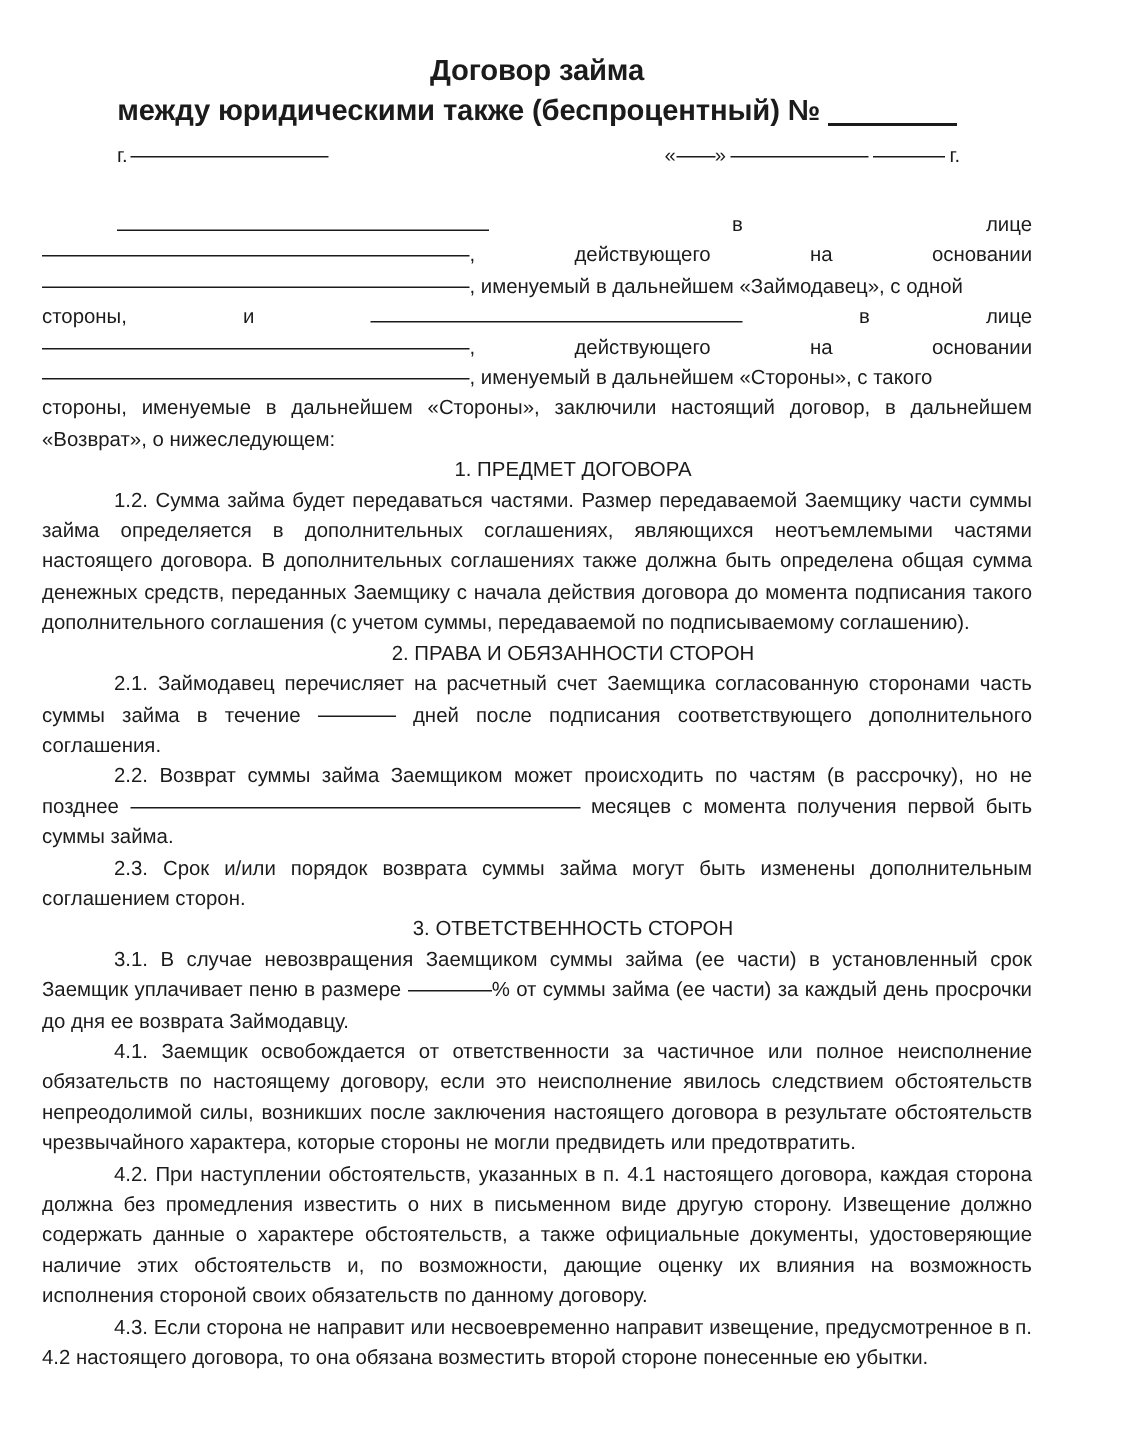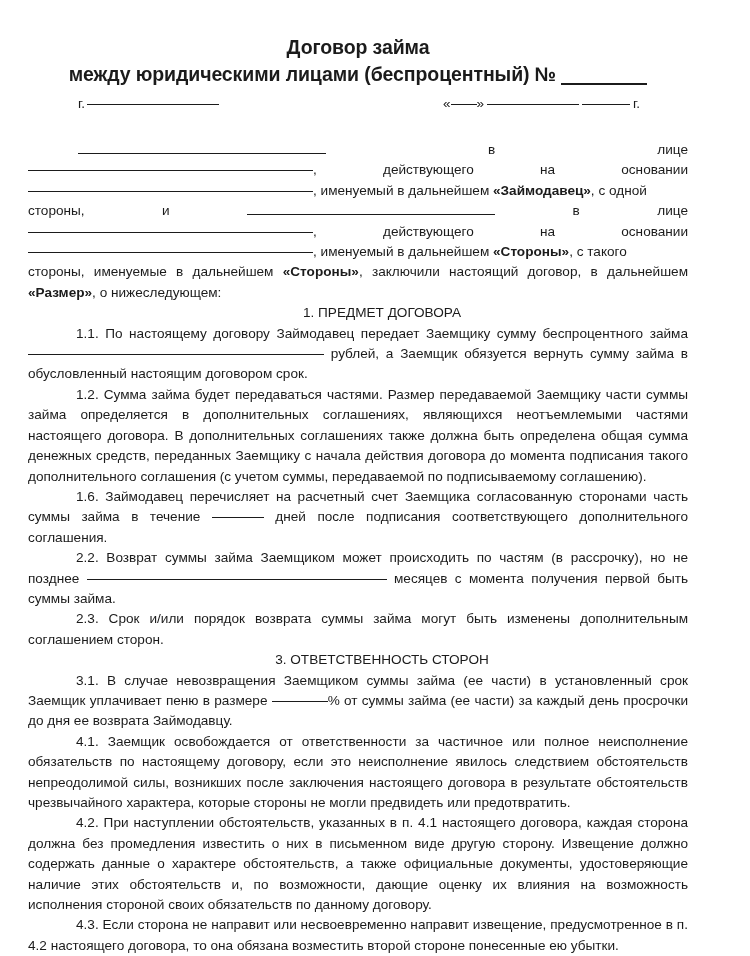--- a/index.html
+++ b/index.html
@@ -98,21 +98,21 @@
     margin: 0;
     text-align: justify;
     text-justify: inter-word;
   }
   p.ind { text-indent: 48px; }
   .heading {
     text-indent: 48px;
     text-align: center;
     margin: 0;
   }
-  b { font-weight: bold; }
+  b { font-weight: normal; }
 
   
   .bl {
     display: inline-block;
     border-bottom: 1.4px solid #1b1b1b;
     vertical-align: 3px;
   }
   .bl-wide  { width: 296px; }
   .bl-wide2 { width: 300px; }
   .bl-party { width: 285px; }
@@ -130,21 +130,21 @@
   .nowrap { white-space: nowrap; }
 </style>
 </head>
 <body>
 
 <div class="page">
 
   <div class="doc-title">
     <span>Договор займа</span>
     <span class="line2">
-      <span>между юридическими лицами (беспроцентный) №</span><span class="num-blank"></span>
+      <span>между юридическими также (беспроцентный) №</span><span class="num-blank"></span>
     </span>
   </div>
 
   <div class="citydate">
     <span class="city">
       <span>г.</span><span class="rule"></span>
     </span>
     <span class="datepart">
       <span>«</span><span class="r-day"></span><span>»</span><span class="r-month"></span><span class="r-year"></span><span>г.</span>
     </span>
@@ -196,28 +196,28 @@
         <span class="sp"></span>
         <span>на</span>
         <span class="sp"></span>
         <span>основании</span>
       </div>
 
       <div class="pre-row">
         <span class="nowrap"><span class="bl bl-party"></span><span>, именуемый в дальнейшем </span><b>«Стороны»</b><span>, с такого</span></span>
       </div>
 
-      <p><span>стороны, именуемые в дальнейшем </span><b>«Стороны»</b><span>, заключили настоящий договор, в дальнейшем</span> <b>«Размер»</b><span>, о нижеследующем:</span></p>
+      <p><span>стороны, именуемые в дальнейшем </span><b>«Стороны»</b><span>, заключили настоящий договор, в дальнейшем</span> <b>«Возврат»</b><span>, о нижеследующем:</span></p>
     </div>
 
     <p class="heading">1. ПРЕДМЕТ ДОГОВОРА</p>
-    <p class="ind"><span>1.1. По настоящему договору Займодавец передает Заемщику сумму беспроцентного займа</span> <span class="bl bl-wide"></span> <span>рублей, а Заемщик обязуется вернуть сумму займа в обусловленный настоящим договором срок.</span></p>
     <p class="ind">1.2. Сумма займа будет передаваться частями. Размер передаваемой Заемщику части суммы займа определяется в дополнительных соглашениях, являющихся неотъемлемыми частями настоящего договора. В дополнительных соглашениях также должна быть определена общая сумма денежных средств, переданных Заемщику с начала действия договора до момента подписания такого дополнительного соглашения (с учетом суммы, передаваемой по подписываемому соглашению).</p>
 
-    <p class="ind"><span>1.6. Займодавец перечисляет на расчетный счет Заемщика согласованную сторонами часть суммы займа в течение</span> <span class="bl bl-short"></span> <span>дней после подписания соответствующего дополнительного соглашения.</span></p>
+    <p class="heading">2. ПРАВА И ОБЯЗАННОСТИ СТОРОН</p>
+    <p class="ind"><span>2.1. Займодавец перечисляет на расчетный счет Заемщика согласованную сторонами часть суммы займа в течение</span> <span class="bl bl-short"></span> <span>дней после подписания соответствующего дополнительного соглашения.</span></p>
     <p class="ind"><span>2.2. Возврат суммы займа Заемщиком может происходить по частям (в рассрочку), но не позднее</span> <span class="bl bl-wide2"></span> <span>месяцев с момента получения первой быть суммы займа.</span></p>
     <p class="ind">2.3. Срок и/или порядок возврата суммы займа могут быть изменены дополнительным соглашением сторон.</p>
 
     <p class="heading">3. ОТВЕТСТВЕННОСТЬ СТОРОН</p>
     <p class="ind"><span>3.1. В случае невозвращения Заемщиком суммы займа (ее части) в установленный срок Заемщик уплачивает пеню в размере</span> <span class="bl bl-pct"></span><span>% от суммы займа (ее части) за каждый день просрочки до дня ее возврата Займодавцу.</span></p>
 
     <p class="ind">4.1. Заемщик освобождается от ответственности за частичное или полное неисполнение обязательств по настоящему договору, если это неисполнение явилось следствием обстоятельств непреодолимой силы, возникших после заключения настоящего договора в результате обстоятельств чрезвычайного характера, которые стороны не могли предвидеть или предотвратить.</p>
     <p class="ind">4.2. При наступлении обстоятельств, указанных в п. 4.1 настоящего договора, каждая сторона должна без промедления известить о них в письменном виде другую сторону. Извещение должно содержать данные о характере обстоятельств, а также официальные документы, удостоверяющие наличие этих обстоятельств и, по возможности, дающие оценку их влияния на возможность исполнения стороной своих обязательств по данному договору.</p>
     <p class="ind">4.3. Если сторона не направит или несвоевременно направит извещение, предусмотренное в п. 4.2 настоящего договора, то она обязана возместить второй стороне понесенные ею убытки.</p>
 

